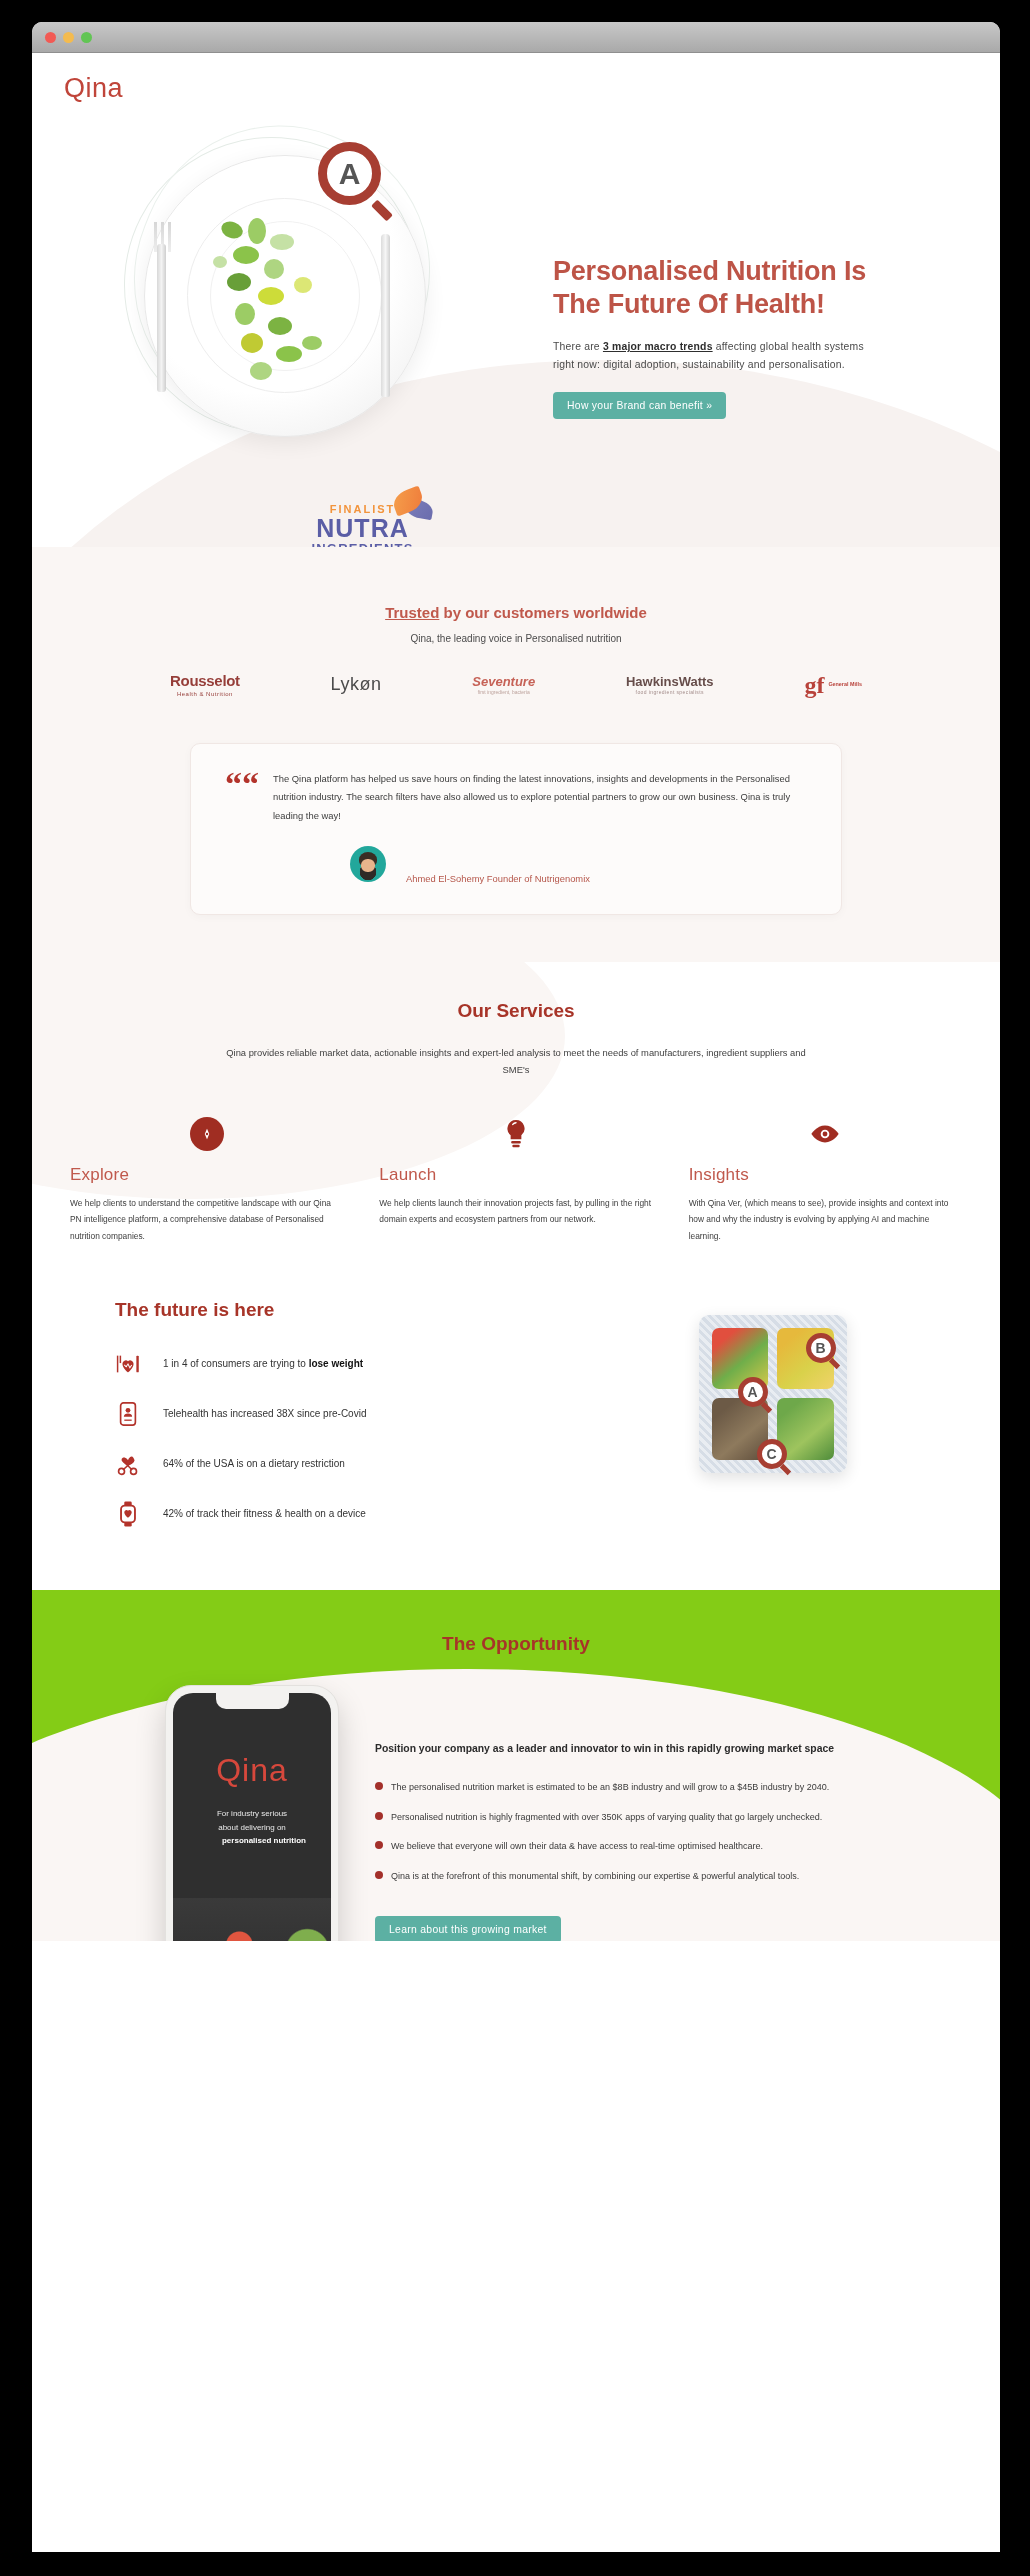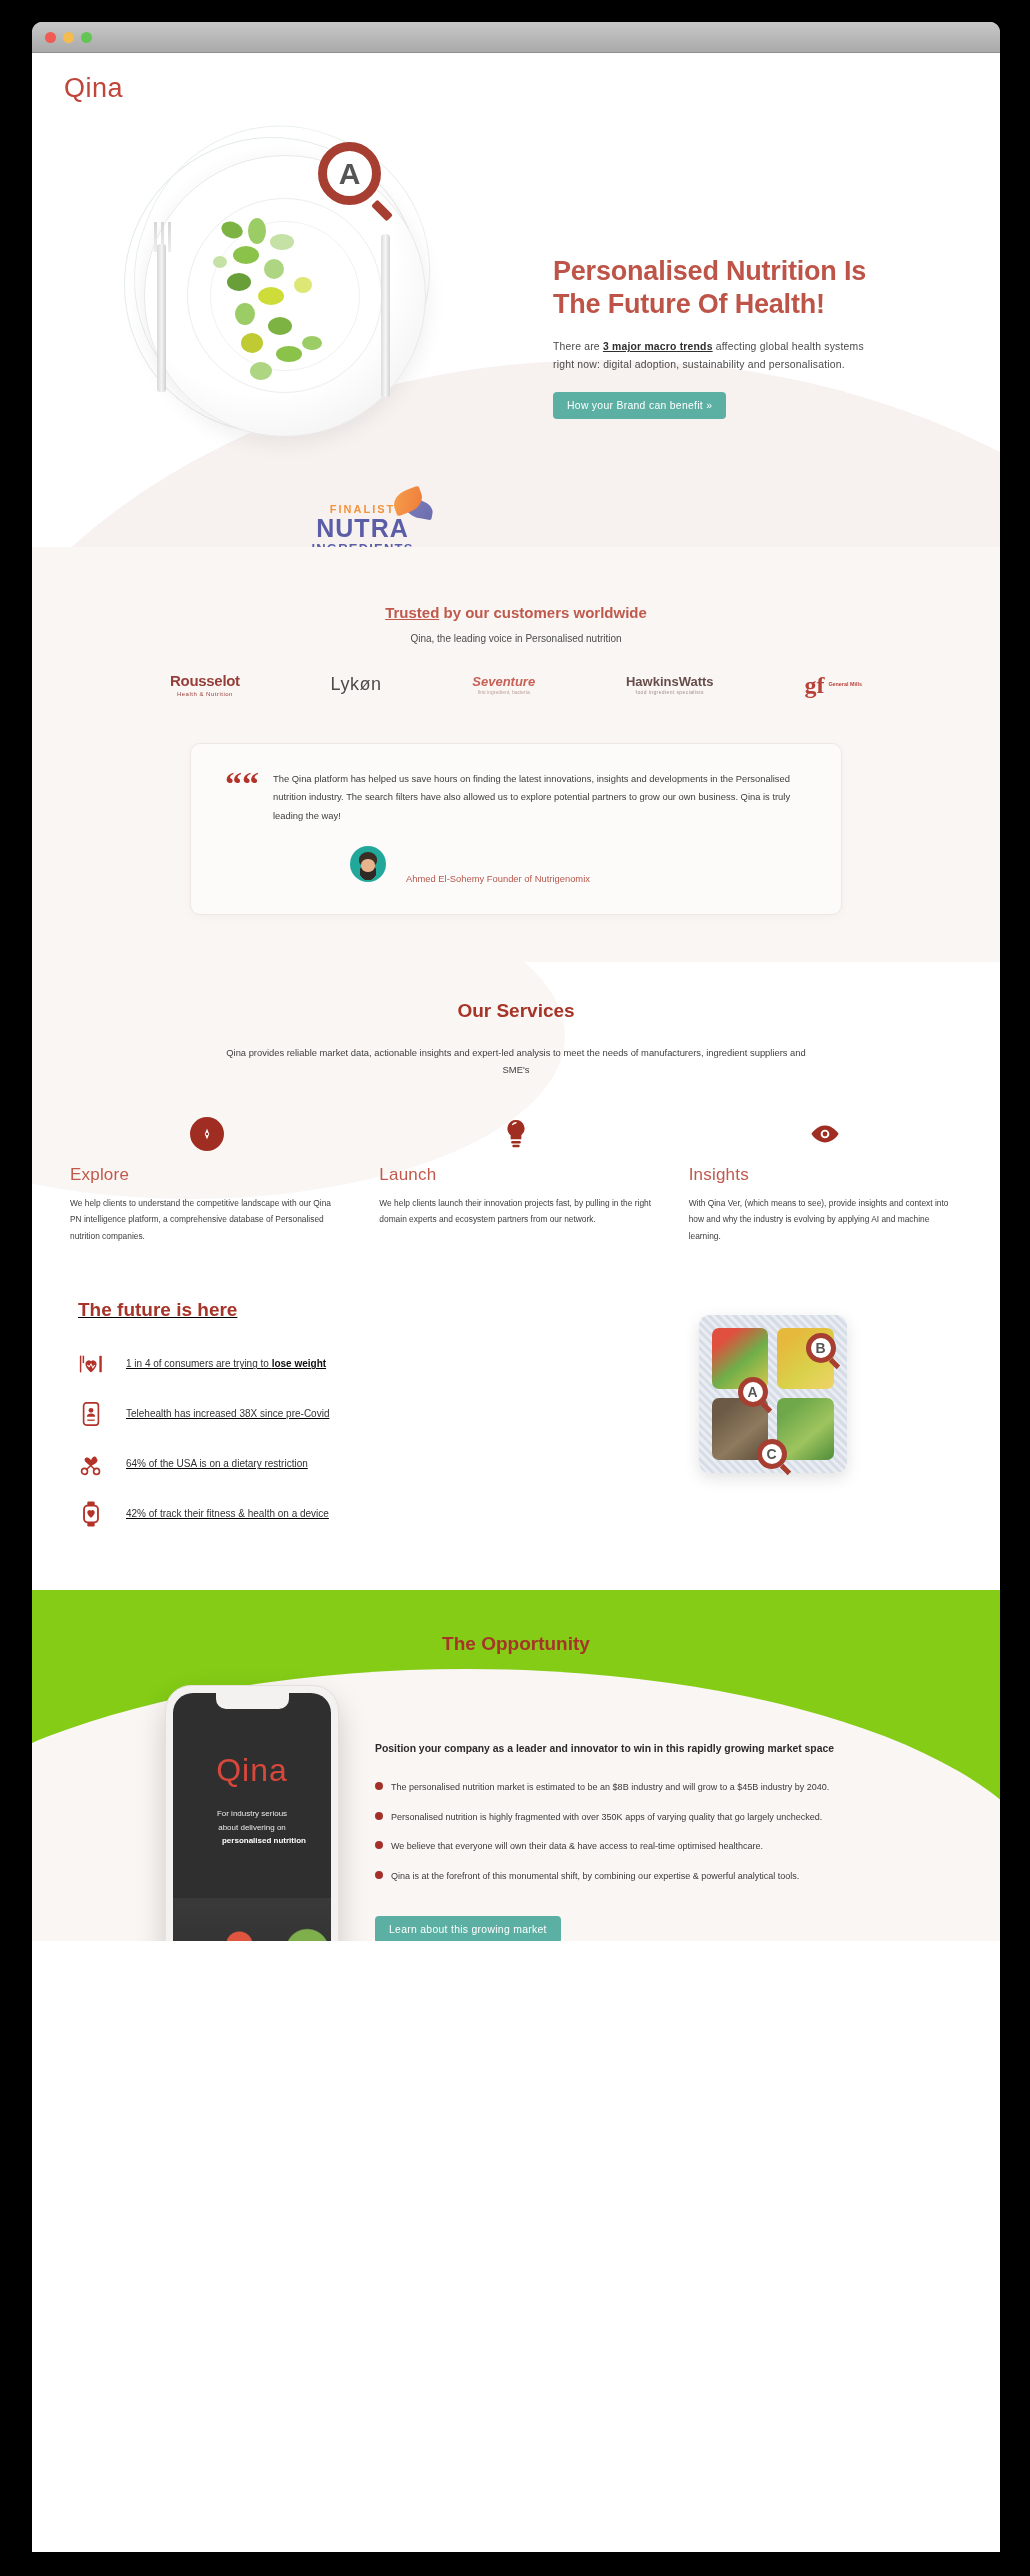--- a/index.html
+++ b/index.html
@@ -275,21 +275,21 @@
     border-radius: 50%;
     display: flex; align-items: center; justify-content: center;
   }
   .svc-icon.circle { background: #a02d22; }
   .svc-name { font-size: 17px; color: #c0594c; margin-top: 14px; letter-spacing: 0.2px; }
   .svc-desc { font-size: 8.4px; color: #3d3d3d; line-height: 1.95; margin-top: 10px; }
 
   
   #future { background: #fff; padding: 55px 0 39px; position: relative; }
   #future-inner { display: flex; align-items: flex-start; }
-  #future-left { width: 513px; padding-left: 46px; text-decoration: underline; }
+  #future-left { width: 513px; padding-left: 83px; }
   #future-title { font-size: 19px; font-weight: bold; color: #a73428; }
   #future-list { margin-top: 30px; }
   .future-item { display: flex; align-items: center; gap: 22px; margin-bottom: 24px; }
   .future-icon { width: 26px; height: 26px; display: flex; align-items: center; justify-content: center; color: #b3332b; }
   .future-text { font-size: 10px; color: #333; }
   .future-text b { font-weight: bold; color:#111; }
   #future-right { flex: 1; position: relative; padding-top: 16px; }
   #tray {
     width: 148px; height: 158px;
     margin: 0 auto;

